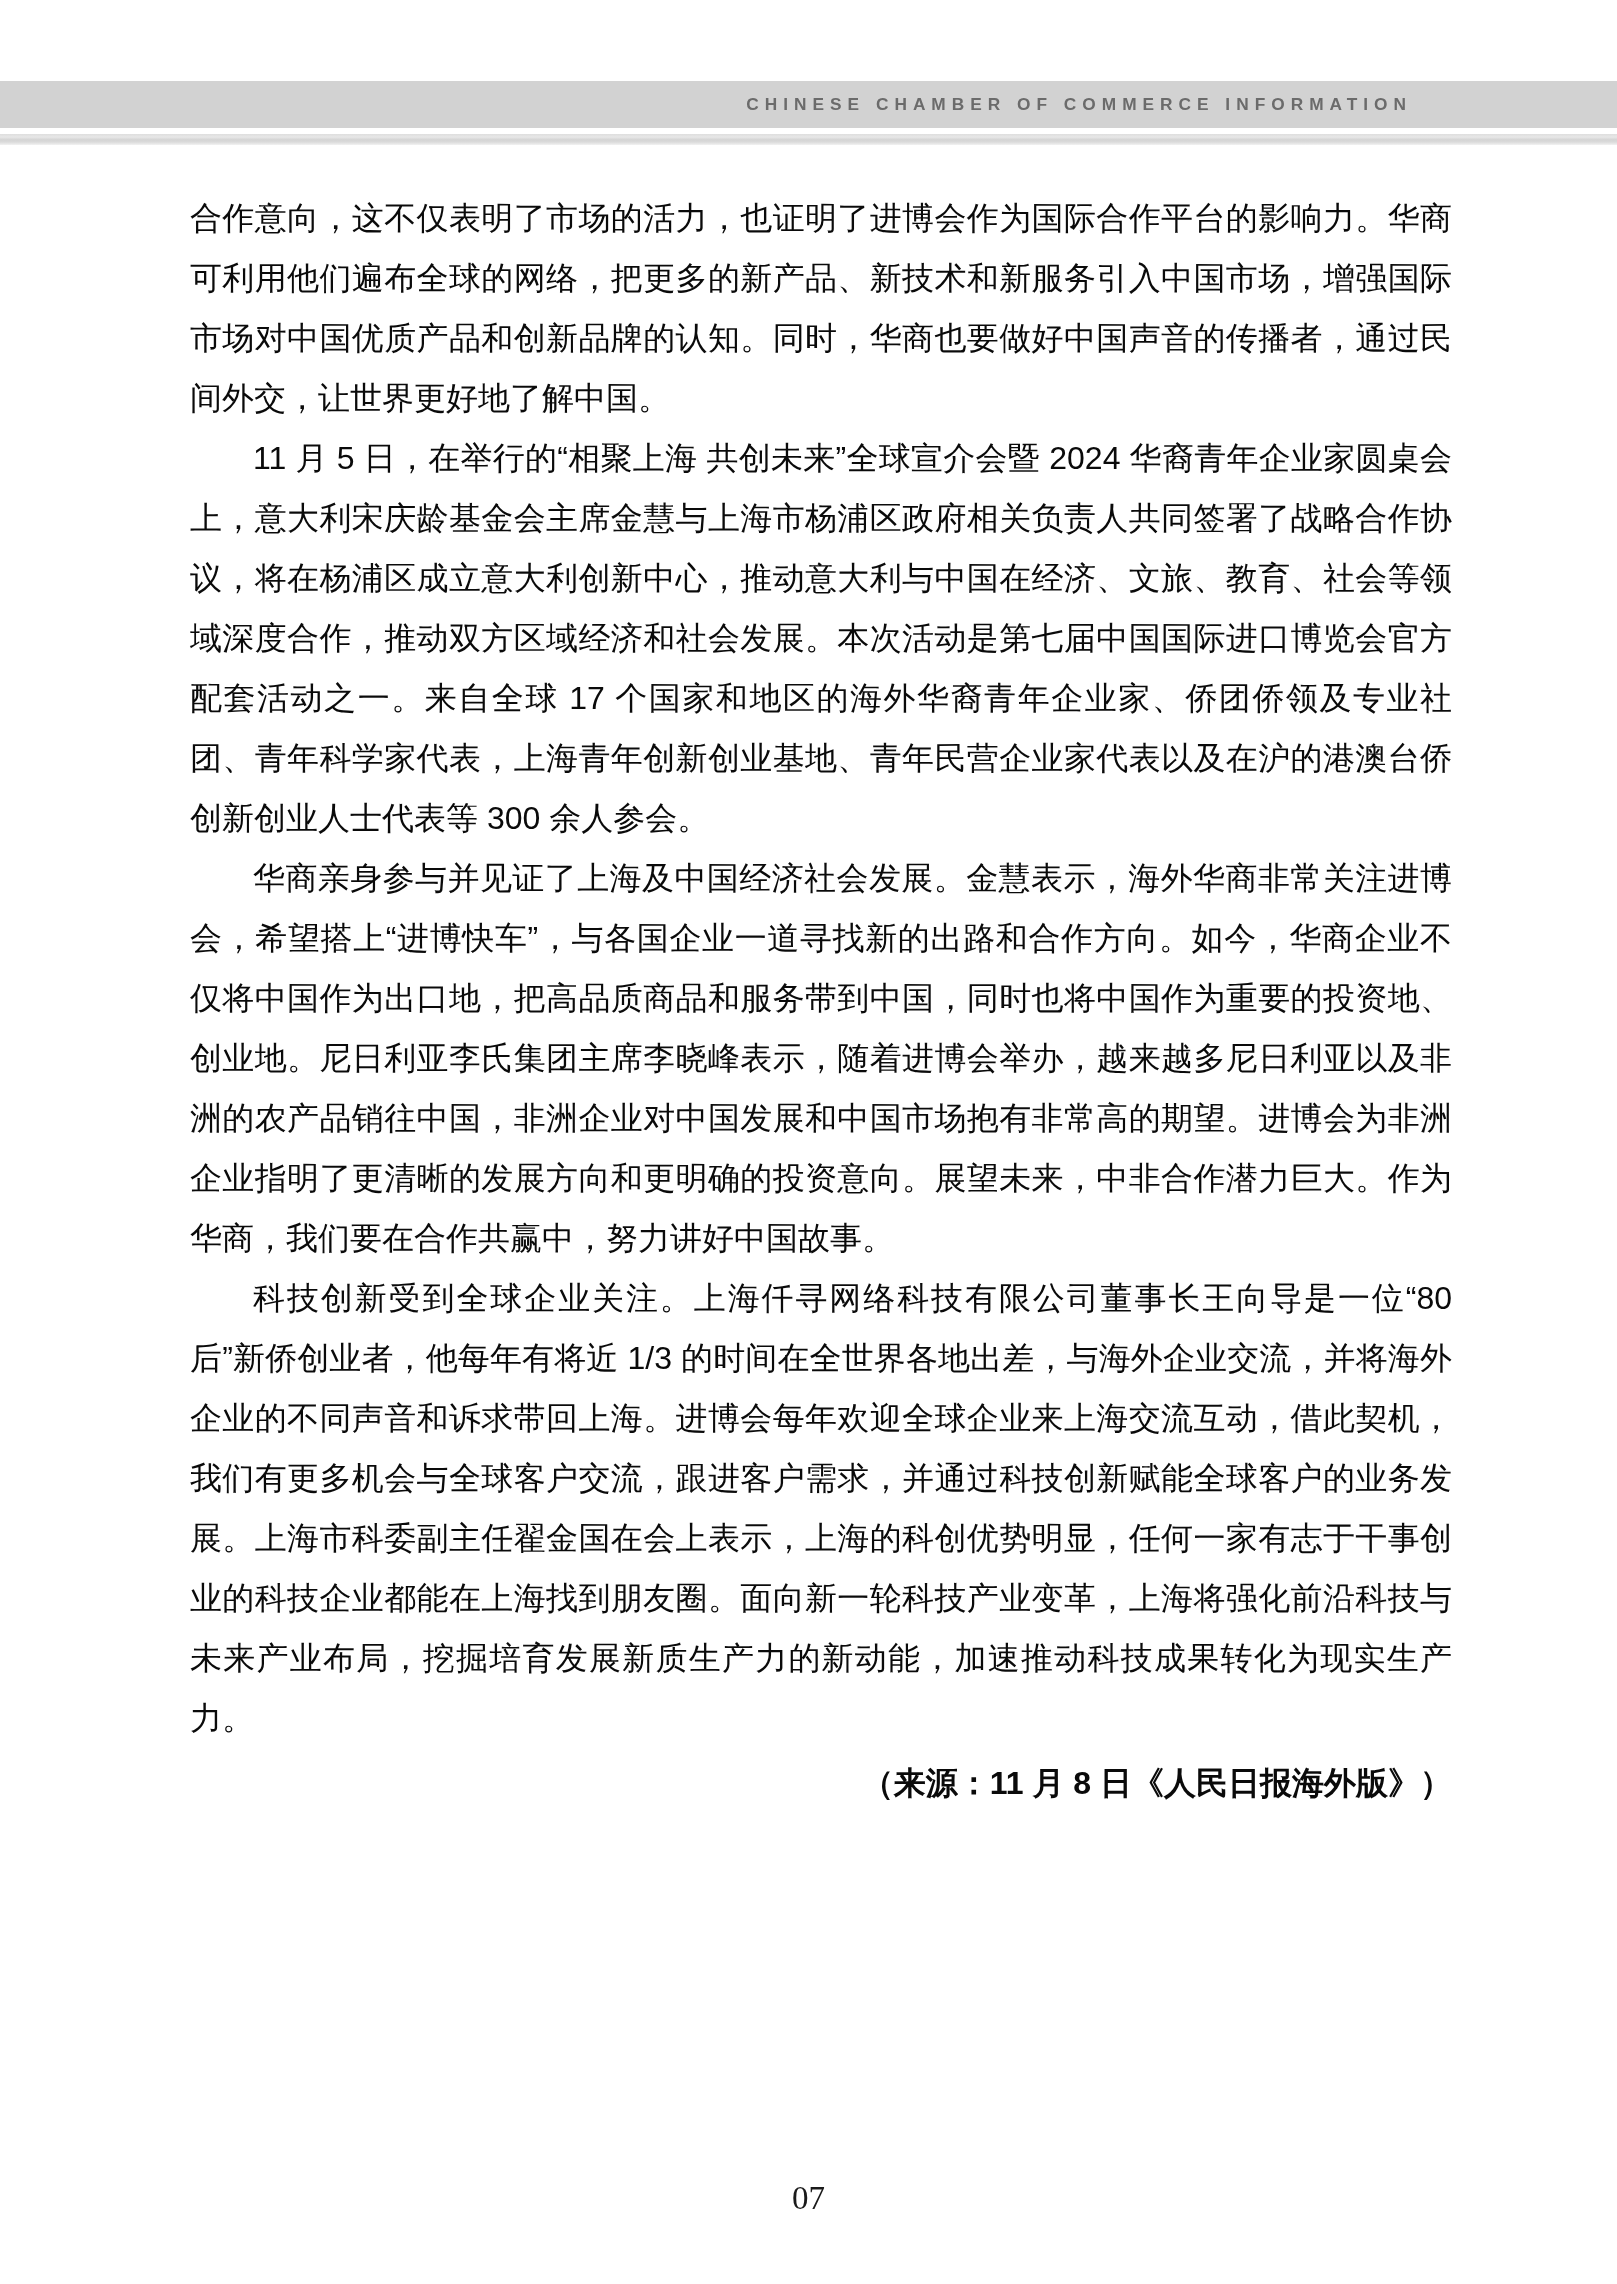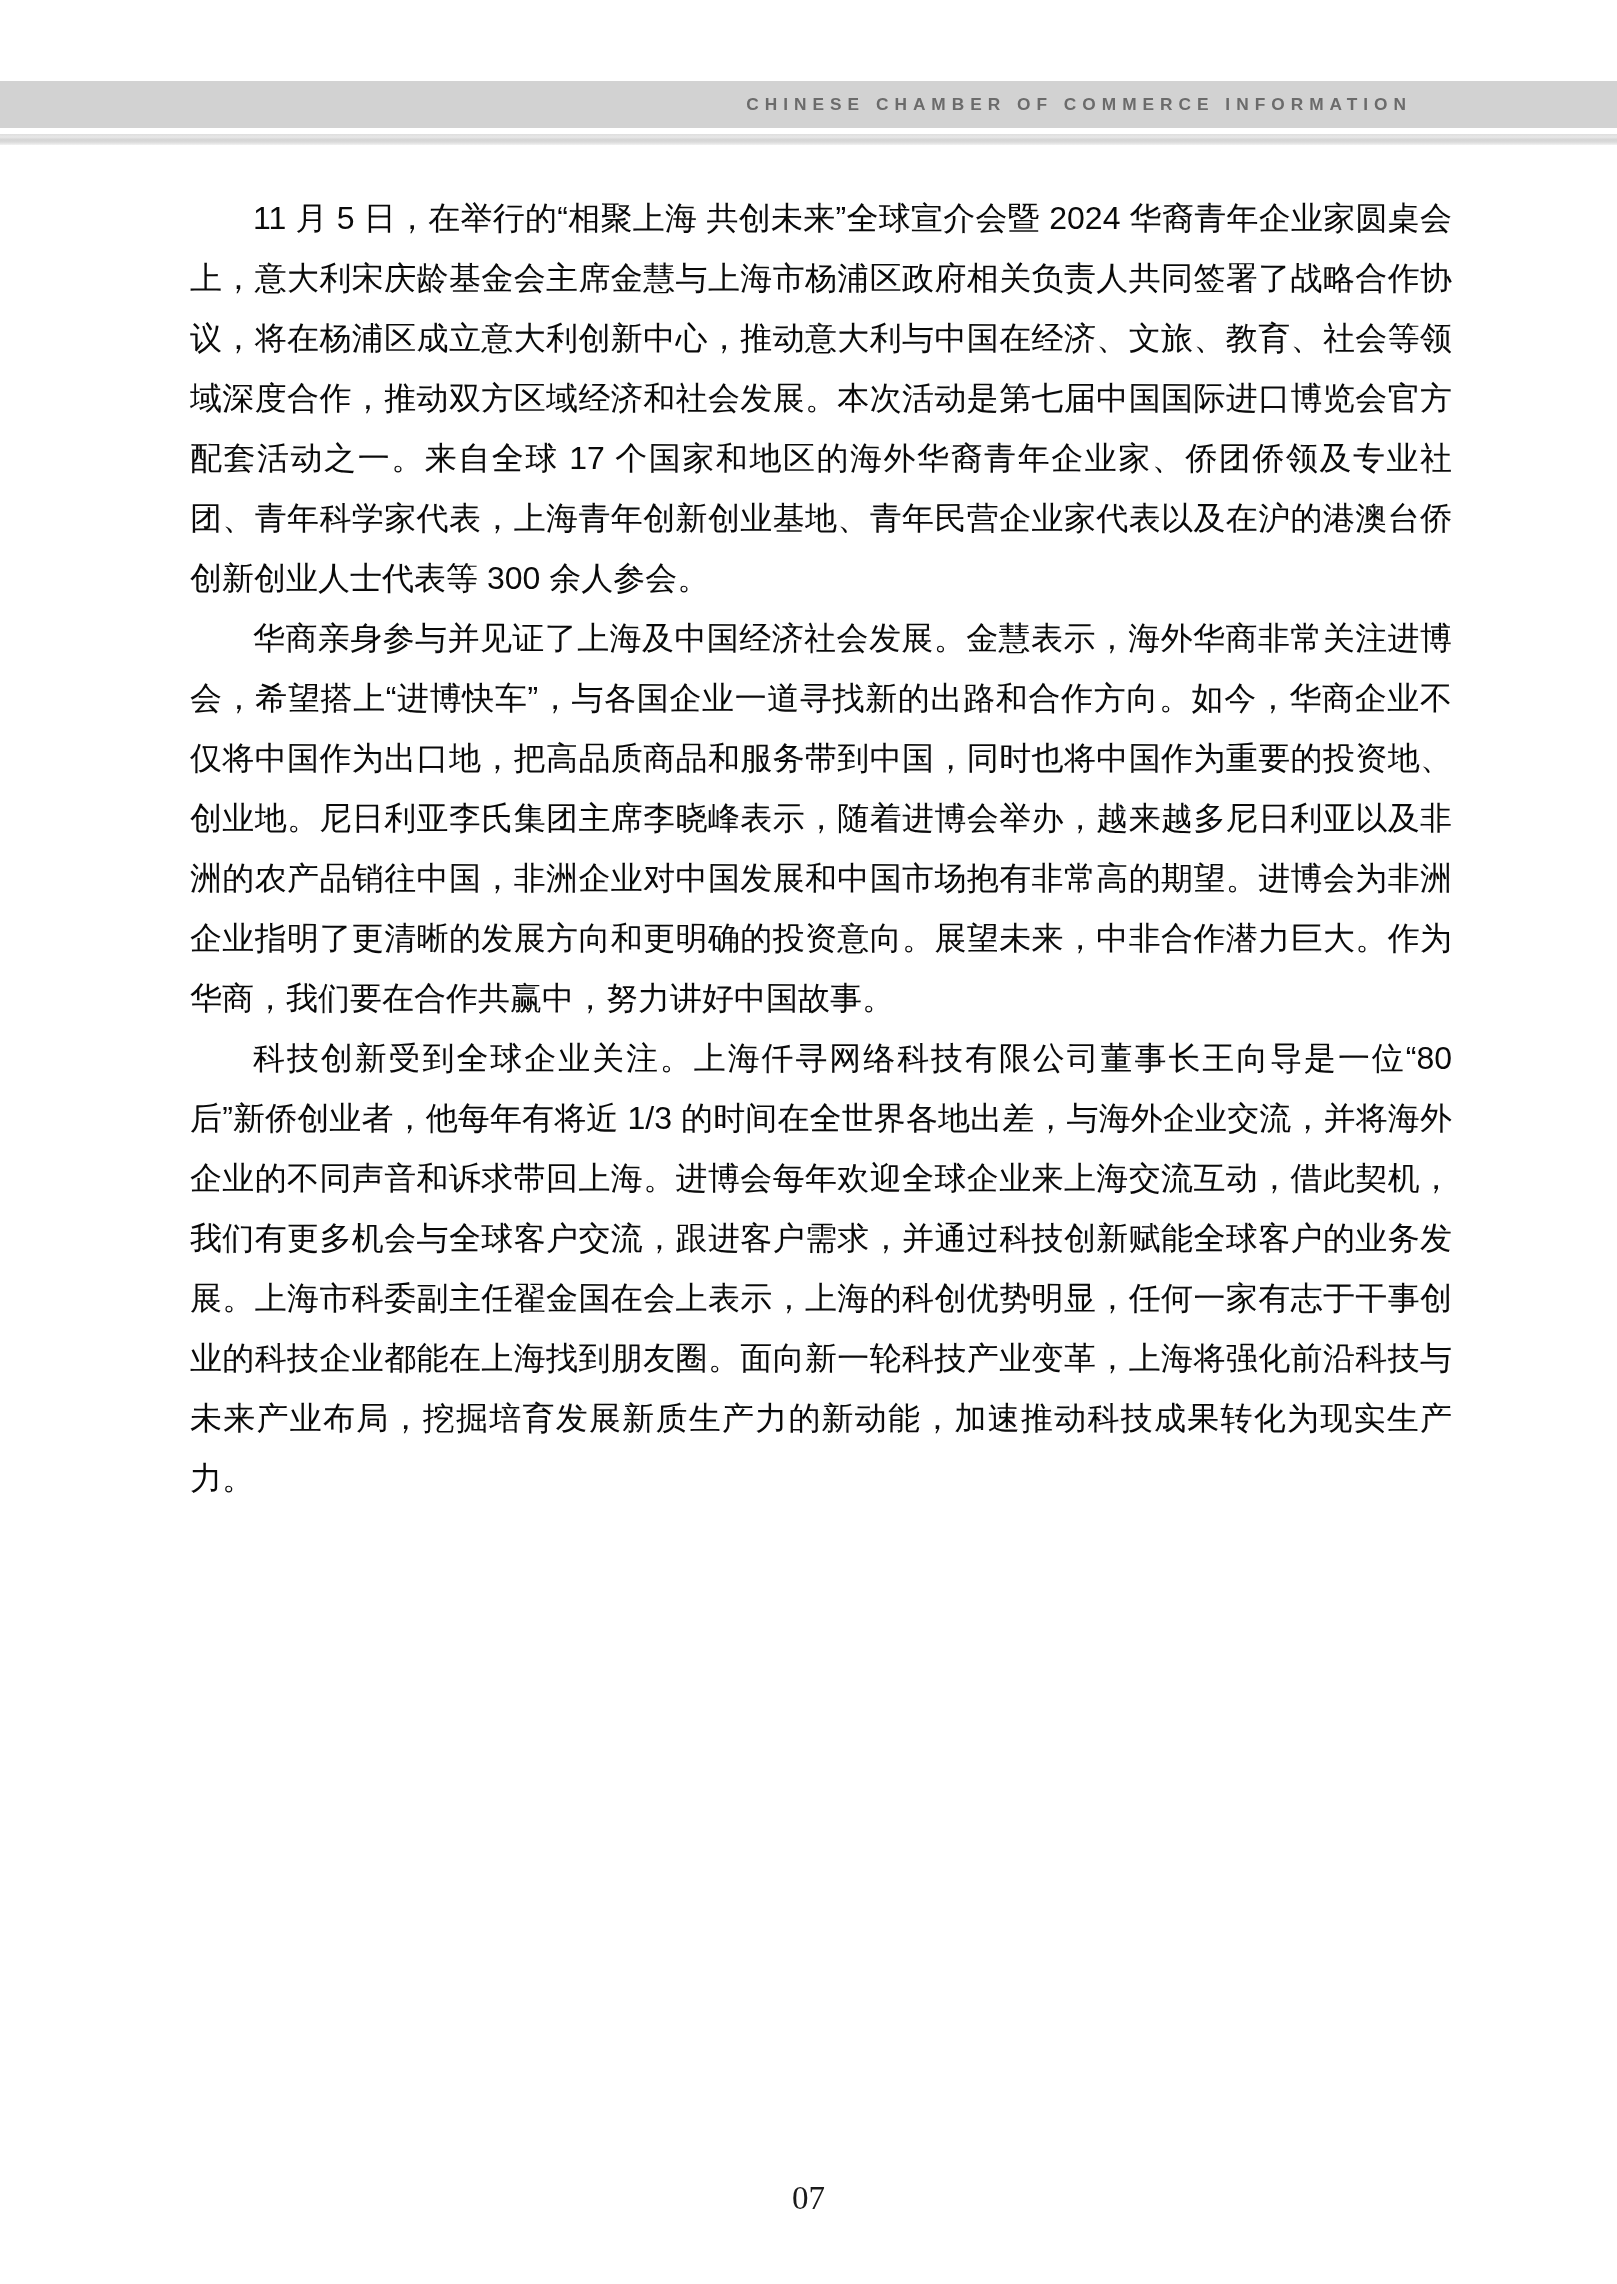--- a/index.html
+++ b/index.html
@@ -100,28 +100,30 @@
 
 <div class="page">
 
   <div class="banner">
     <span class="banner-title">CHINESE CHAMBER OF COMMERCE INFORMATION</span>
   </div>
   <div class="banner-stripe"></div>
 
   <main class="content">
 
+    <p class="body-par no-indent"><span>合作意向，这不仅表明了市场的活力，也证明了进博会作为国际合作平台的影响力。华商可利用他们遍布全球的网络，把更多的新产品、新技术和新服务引入中国市场，增强国际市场对中国优质产品和创新品牌的认知。同时，华商也要做好中国声音的传播者，通过民间外交，让世界更好地了解中国。</span></p>
 
 
 
     <p class="body-par">11 月 5 日，在举行的“相聚上海 共创未来”全球宣介会暨 2024 华裔青年企业家圆桌会上，意大利宋庆龄基金会主席金慧与上海市杨浦区政府相关负责人共同签署了战略合作协议，将在杨浦区成立意大利创新中心，推动意大利与中国在经济、文旅、教育、社会等领域深度合作，推动双方区域经济和社会发展。本次活动是第七届中国国际进口博览会官方配套活动之一。来自全球 17 个国家和地区的海外华裔青年企业家、侨团侨领及专业社团、青年科学家代表，上海青年创新创业基地、青年民营企业家代表以及在沪的港澳台侨创新创业人士代表等 300 余人参会。</p>
 
     <p class="body-par">华商亲身参与并见证了上海及中国经济社会发展。金慧表示，海外华商非常关注进博会，希望搭上“进博快车”，与各国企业一道寻找新的出路和合作方向。如今，华商企业不仅将中国作为出口地，把高品质商品和服务带到中国，同时也将中国作为重要的投资地、创业地。尼日利亚李氏集团主席李晓峰表示，随着进博会举办，越来越多尼日利亚以及非洲的农产品销往中国，非洲企业对中国发展和中国市场抱有非常高的期望。进博会为非洲企业指明了更清晰的发展方向和更明确的投资意向。展望未来，中非合作潜力巨大。作为华商，我们要在合作共赢中，努力讲好中国故事。</p>
 
     <p class="body-par">科技创新受到全球企业关注。上海仟寻网络科技有限公司董事长王向导是一位“80 后”新侨创业者，他每年有将近 1/3 的时间在全世界各地出差，与海外企业交流，并将海外企业的不同声音和诉求带回上海。进博会每年欢迎全球企业来上海交流互动，借此契机，我们有更多机会与全球客户交流，跟进客户需求，并通过科技创新赋能全球客户的业务发展。上海市科委副主任翟金国在会上表示，上海的科创优势明显，任何一家有志于干事创业的科技企业都能在上海找到朋友圈。面向新一轮科技产业变革，上海将强化前沿科技与未来产业布局，挖掘培育发展新质生产力的新动能，加速推动科技成果转化为现实生产力。</p>
 
+    <p class="source-line">（来源：11 月 8 日《人民日报海外版》）</p>
 
   </main>
 
   <div class="page-number">07</div>
 
 </div>
 
 
 </body></html>

